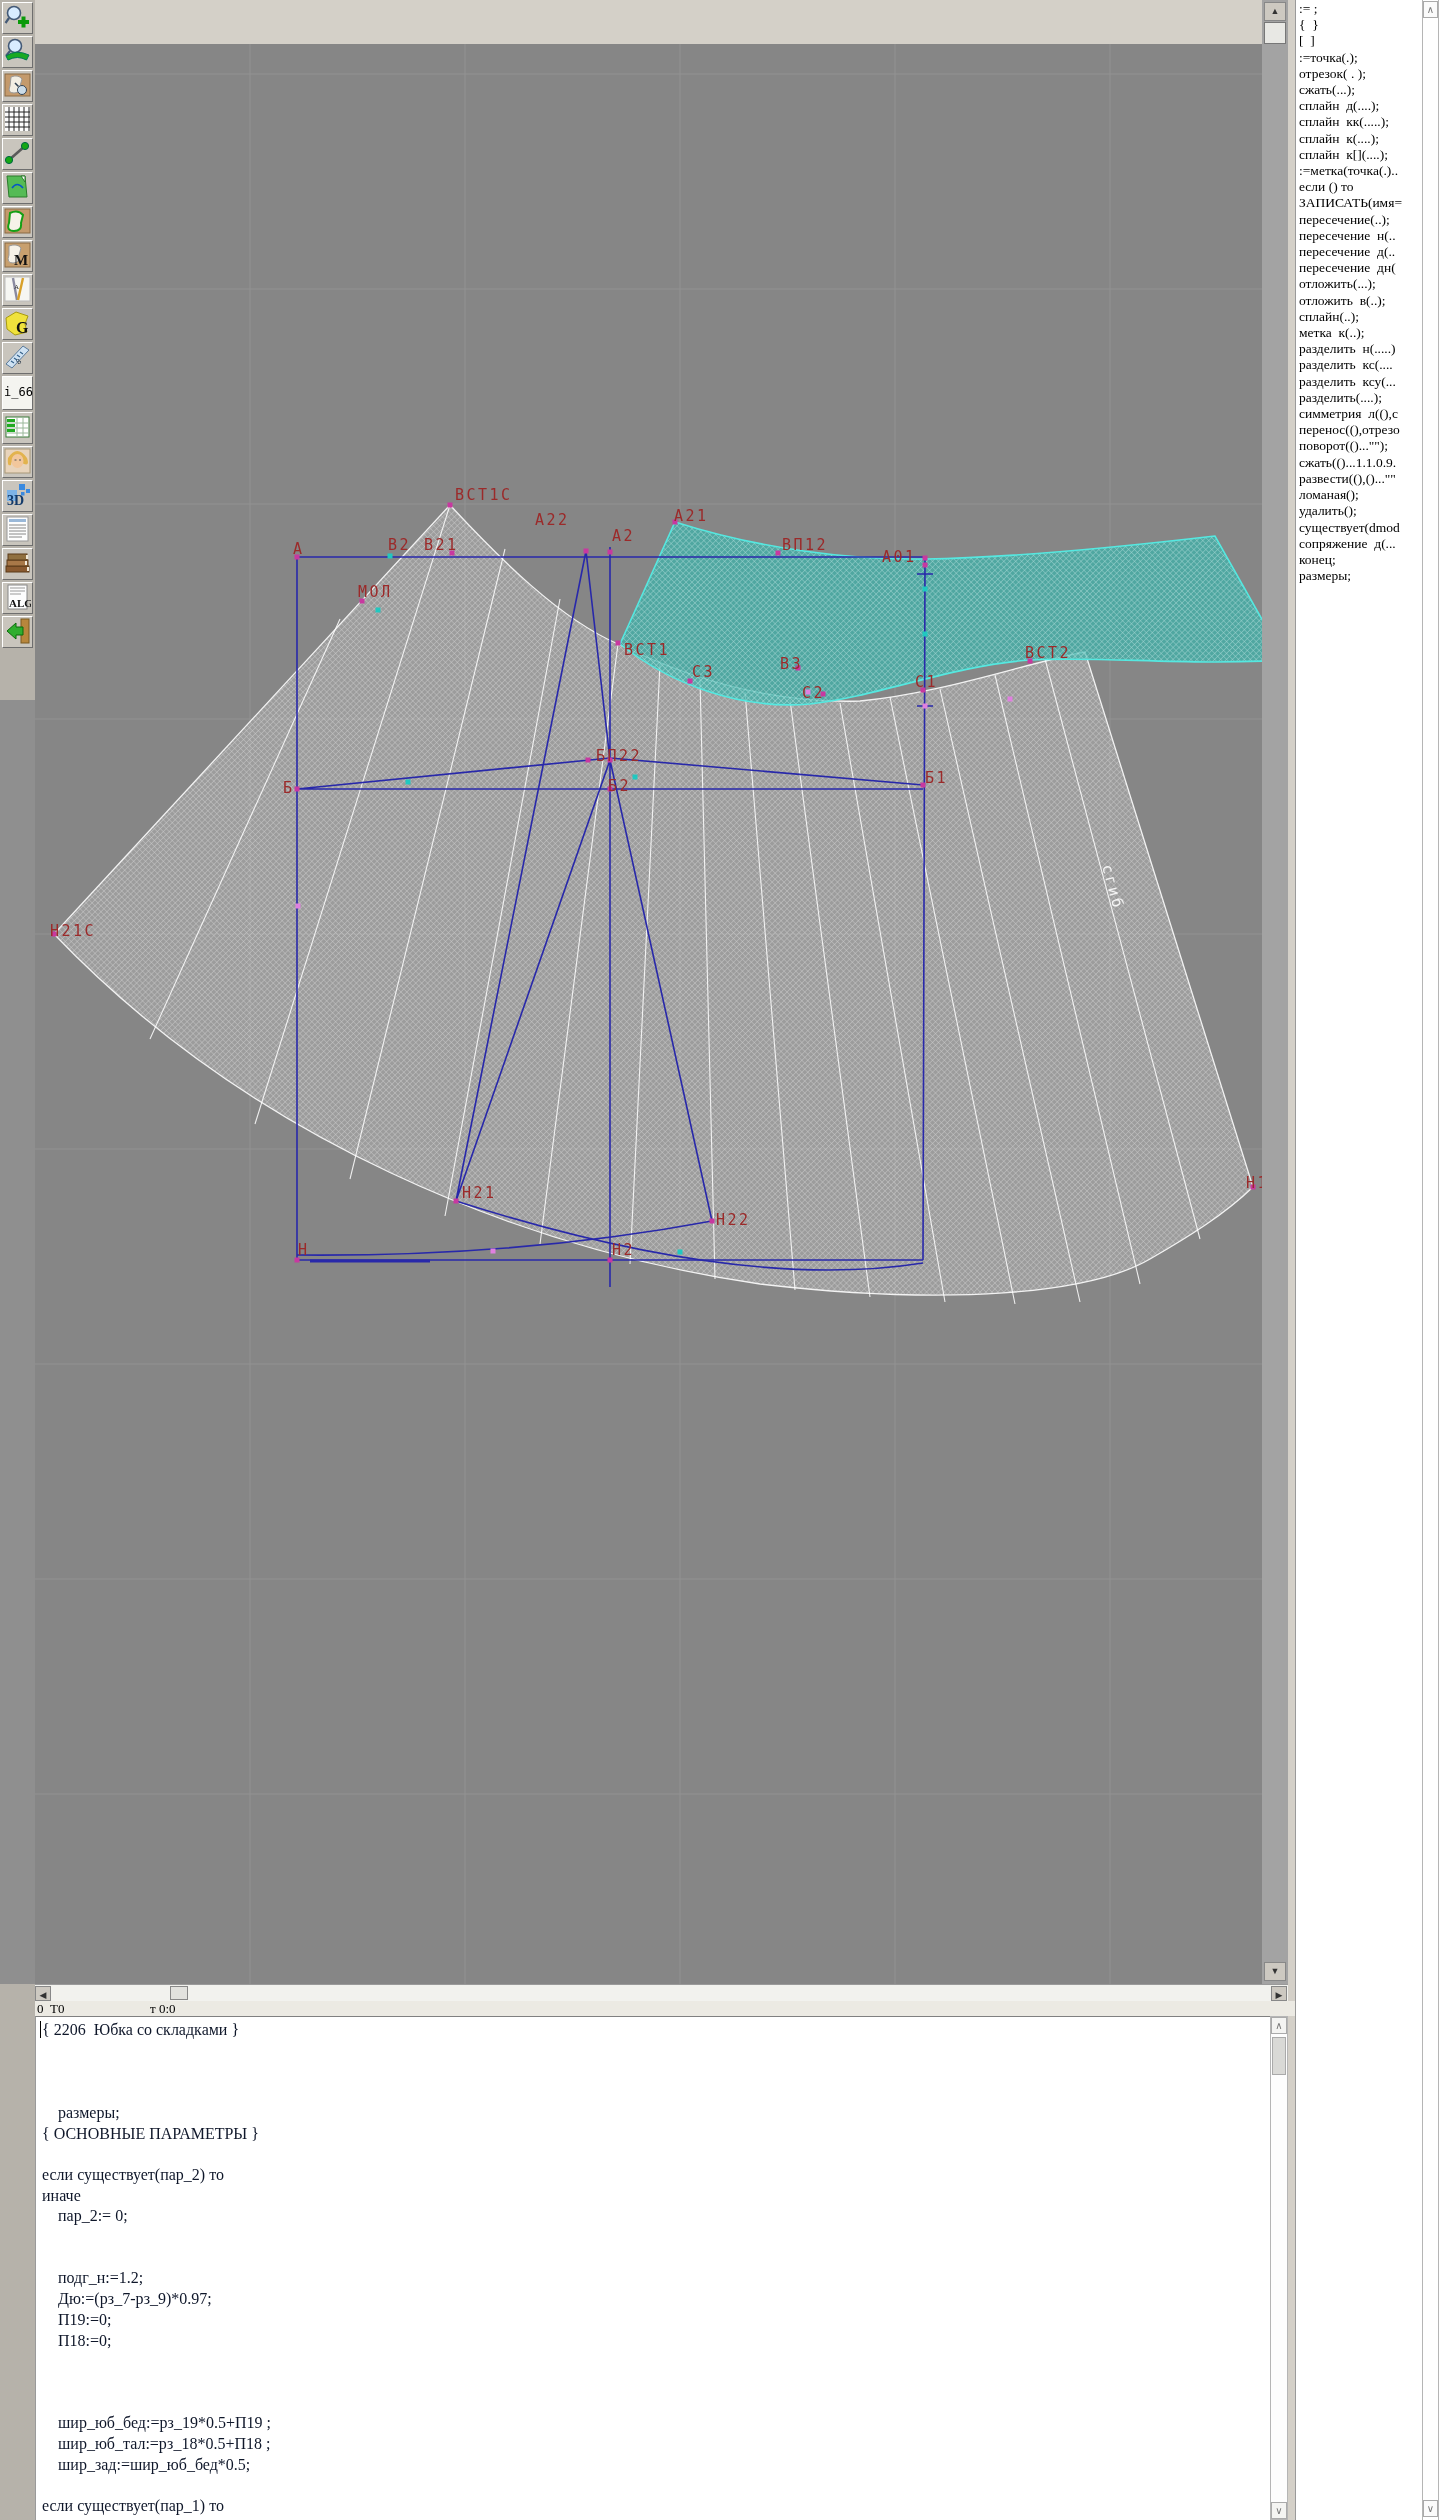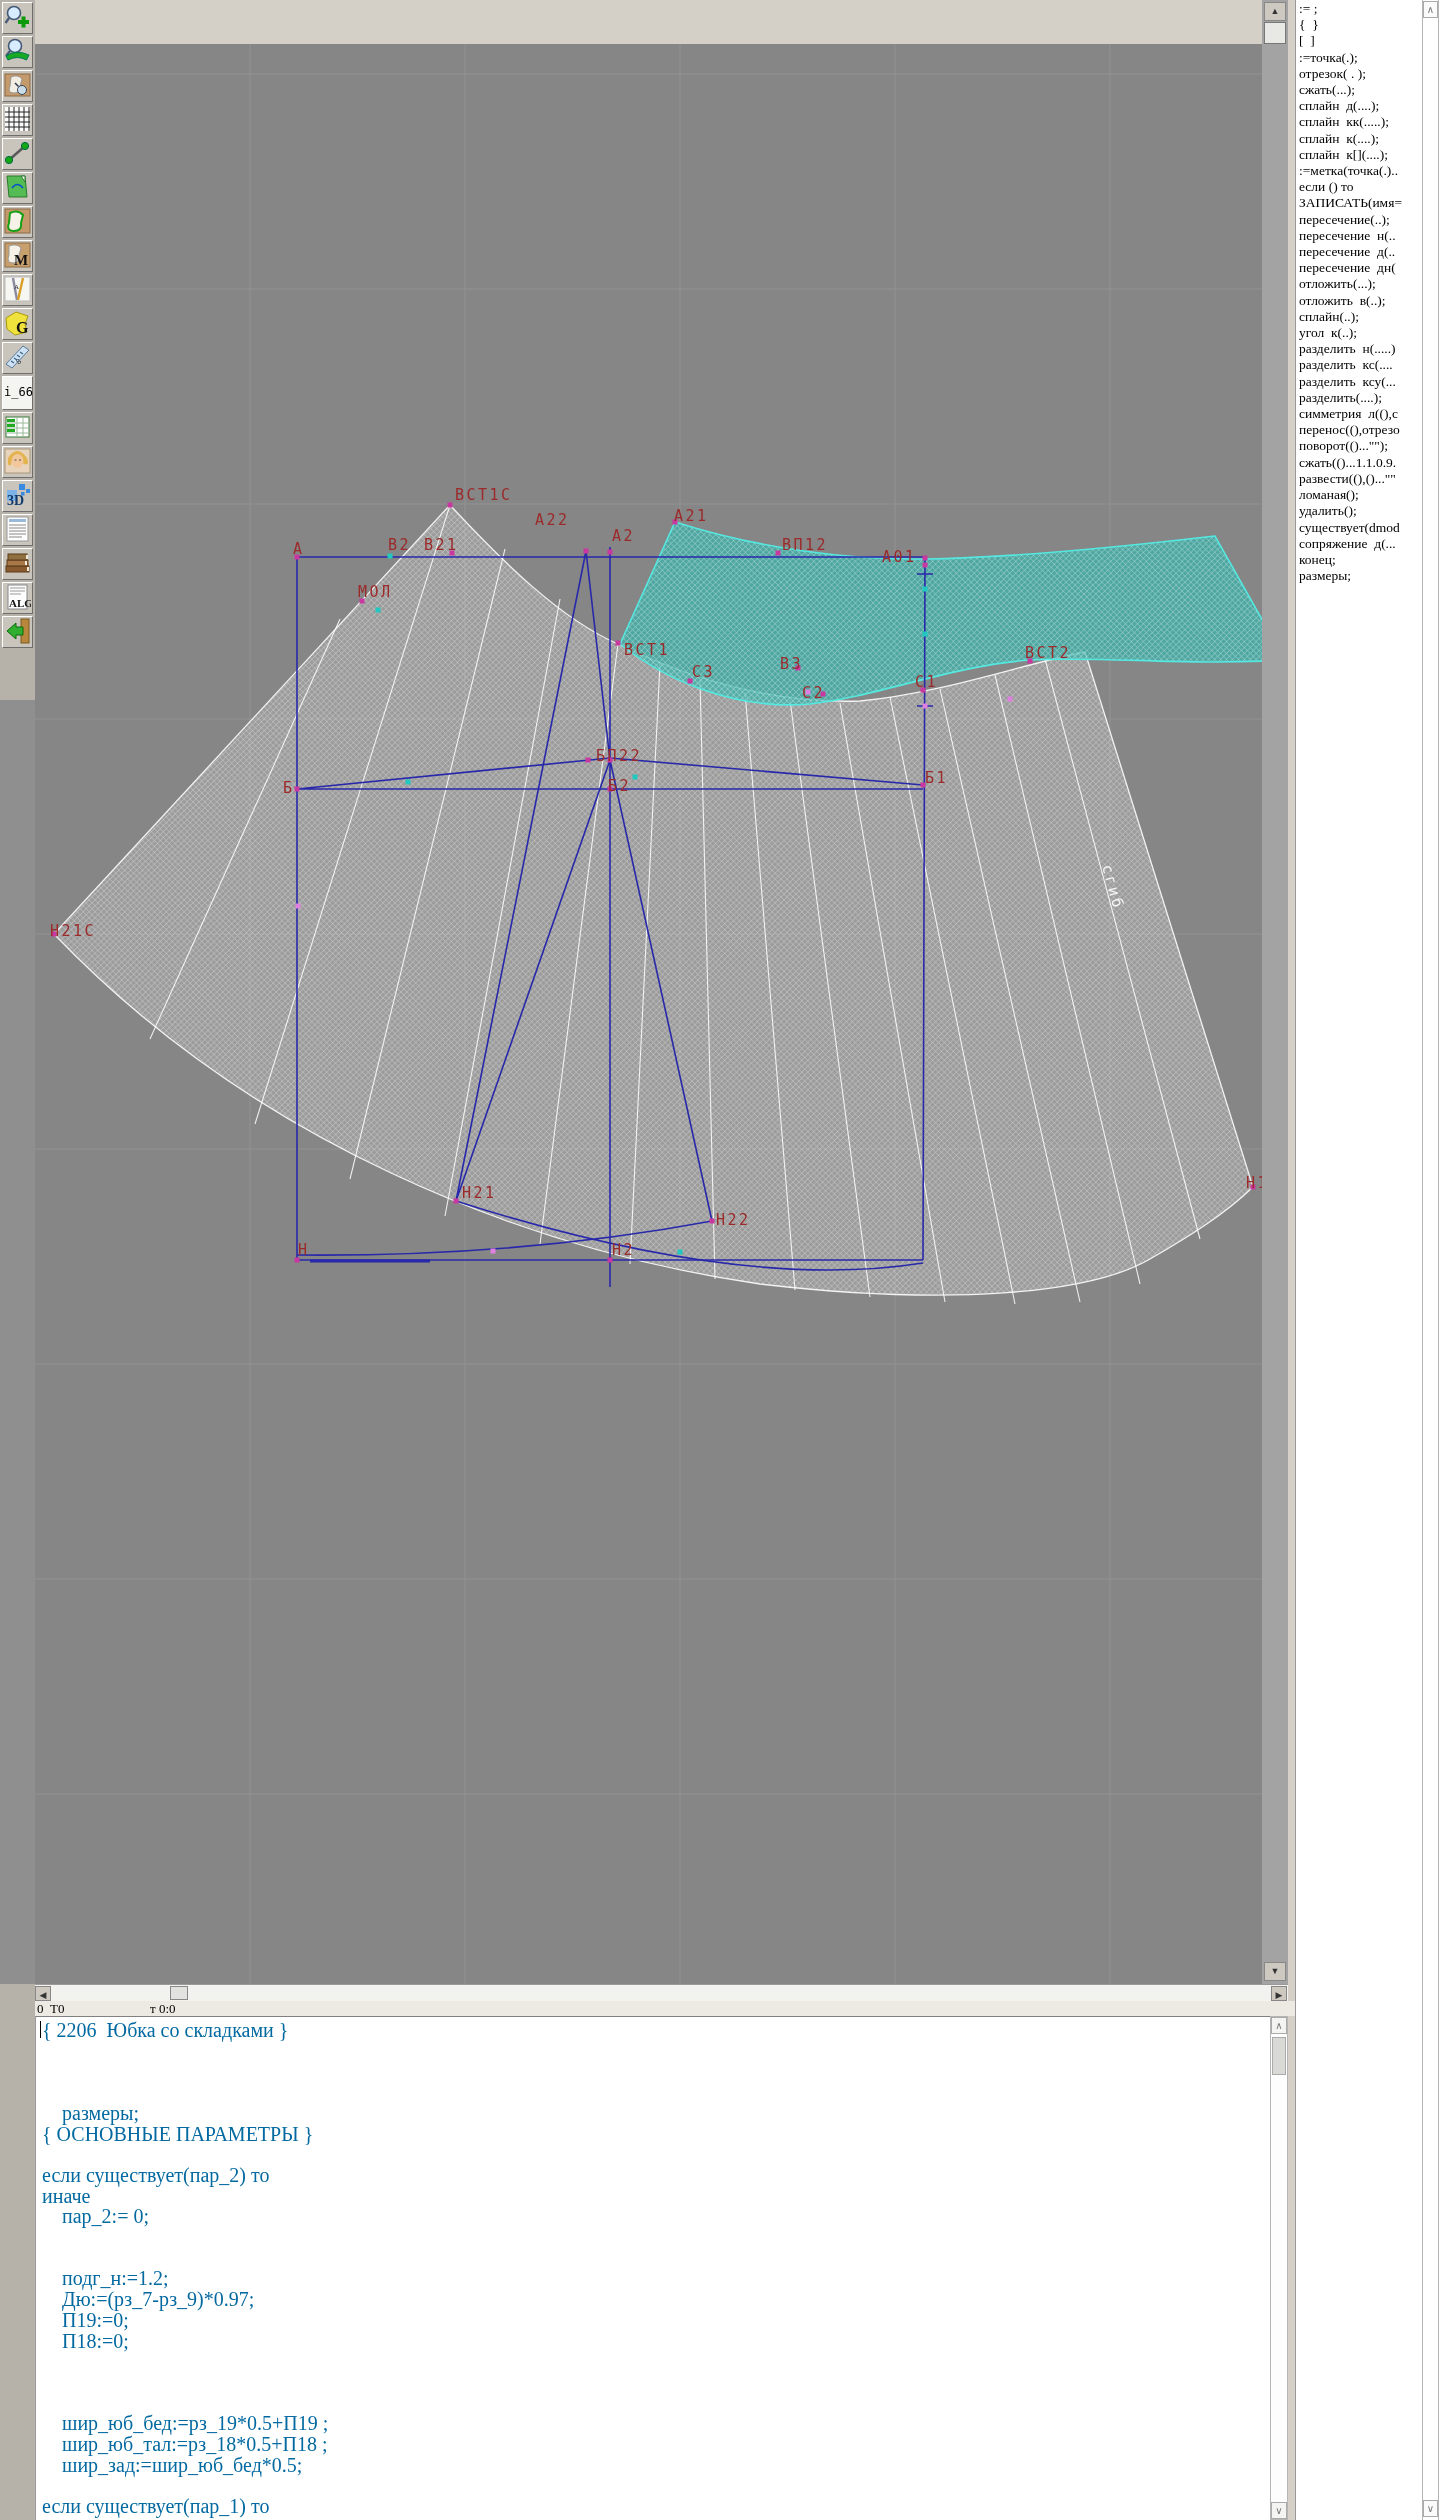--- a/index.html
+++ b/index.html
@@ -35,21 +35,21 @@
   #statusbar .s-pos{position:absolute;left:115px;top:0;white-space:pre;}
   .sbarbtn{position:absolute;top:-1px;height:16px;background:#f0eee8;border:1px solid #555;
            border-top-color:#fff;border-left-color:#fff;font-family:"Liberation Serif",serif;
            font-size:13px;line-height:14px;text-align:center;padding:0 6px;box-sizing:border-box;margin-left:48px;}
   #btn-rz{left:1222px;width:50px;}
   #btn-md{left:1276px;width:38px;}
   
   #editor{position:absolute;left:35px;top:2016px;width:1235px;height:504px;background:#ffffff;
           border-top:1px solid #808080;border-left:1px solid #9a9a9a;box-sizing:border-box;
           padding:3px 0 0 6px;overflow:hidden;}
-  #editor .cl{white-space:pre;font-family:"Liberation Serif",serif;font-size:20px;line-height:20.7px;color:#0369a1;}
+  #editor .cl{white-space:pre;font-family:"Liberation Serif",serif;font-size:16px;line-height:20.7px;color:#0f172a;}
   #caret{position:absolute;left:4px;top:4px;width:1px;height:17px;background:#000;}
   #editor-vscroll{position:absolute;left:1270px;top:2016px;width:18px;height:504px;background:#fdfdfd;border:1px solid #b5b5b5;box-sizing:border-box;}
   #editor-vscroll .up{left:0px;top:0px;width:16px;height:17px;background:#f4f4f2;border:1px solid #aaa;}
   #editor-vscroll .thumb{position:absolute;left:1px;top:20px;width:14px;height:38px;background:#d9d9d6;border:1px solid #aaa;box-sizing:border-box;}
   #editor-vscroll .down{left:0px;top:485px;width:16px;height:17px;background:#f4f4f2;border:1px solid #aaa;}
   
   #right-panel{position:absolute;left:1295px;top:0;width:145px;height:2520px;background:#ffffff;
                border-left:1px solid #9a9a9a;box-sizing:border-box;}
   #cmdlist{list-style:none;margin:0;padding:1px 0 0 3px;}
   #cmdlist li{font-family:"Liberation Serif",serif;font-size:13.5px;line-height:16.2px;
@@ -368,21 +368,21 @@
       <li>:=метка(точка(.)..</li>
       <li>если () то</li>
       <li>ЗАПИСАТЬ(имя=</li>
       <li>пересечение(..);</li>
       <li>пересечение  н(..</li>
       <li>пересечение  д(..</li>
       <li>пересечение  дн(</li>
       <li>отложить(...);</li>
       <li>отложить  в(..);</li>
       <li>сплайн(..);</li>
-      <li>угол  к(..);</li>
+      <li>метка  к(..);</li>
       <li>разделить  н(.....)</li>
       <li>разделить  кс(....</li>
       <li>разделить  ксу(...</li>
       <li>разделить(....);</li>
       <li>симметрия  л((),с</li>
       <li>перенос((),отрезо</li>
       <li>поворот(()..."");</li>
       <li>сжать(()...1.1.0.9.</li>
       <li>развести((),()...""</li>
       <li>ломаная();</li>

